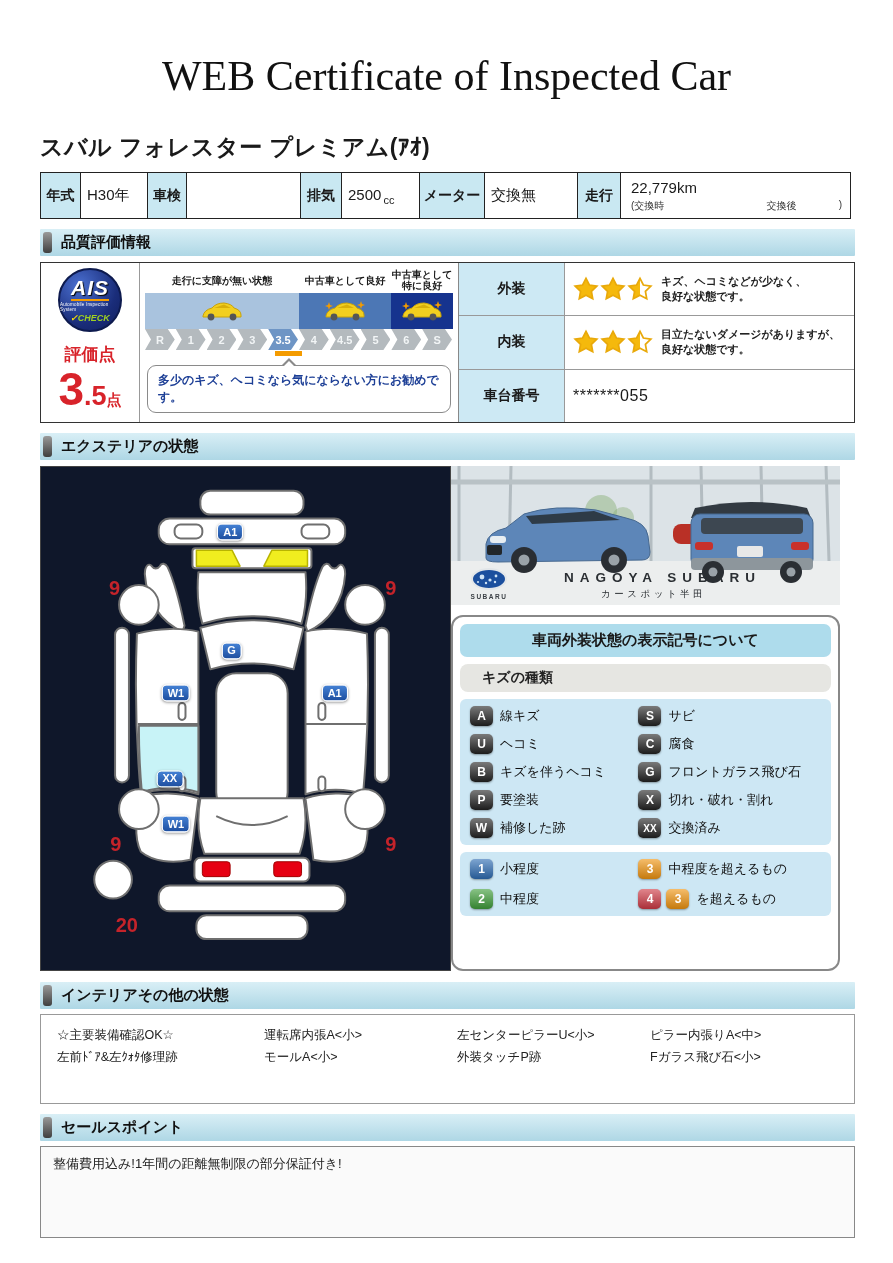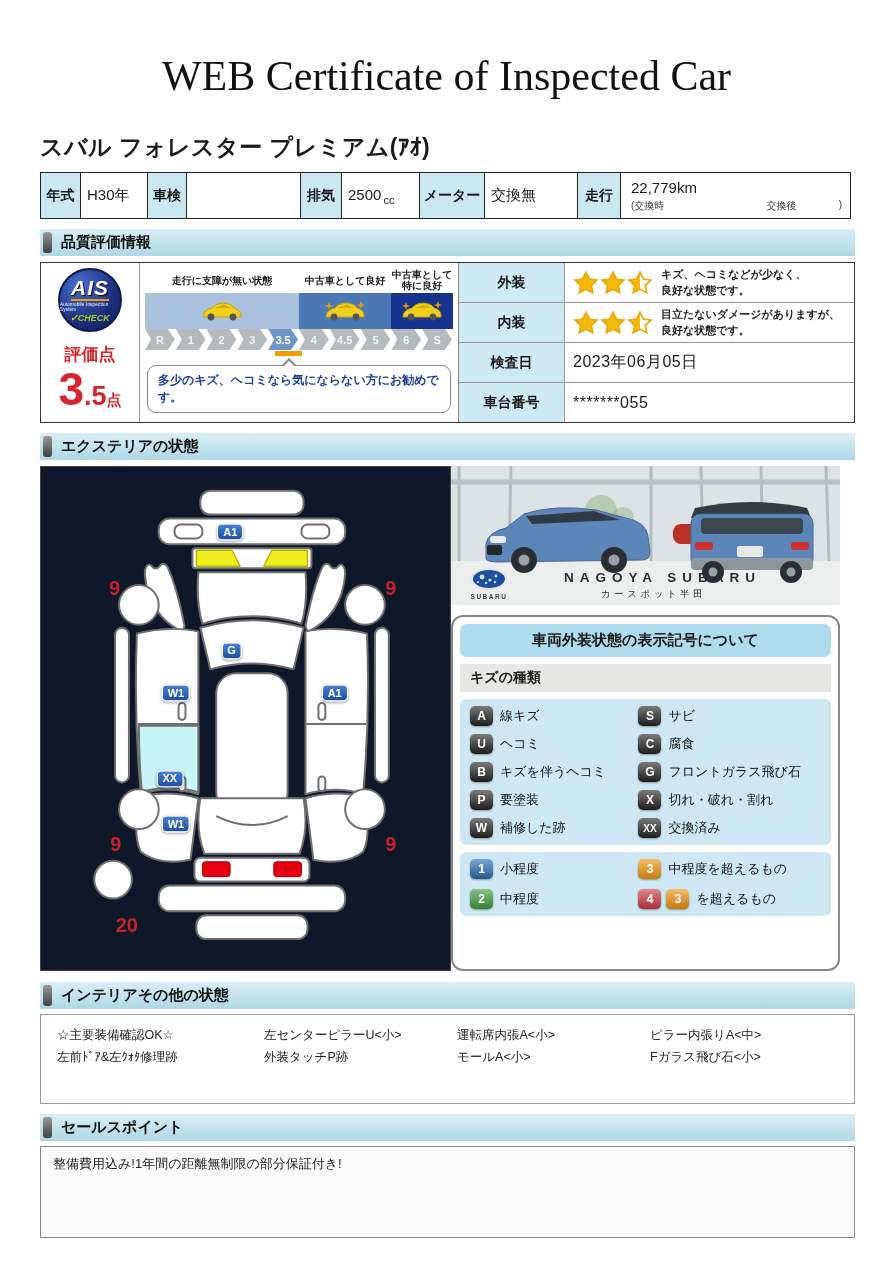--- a/index.html
+++ b/index.html
@@ -70,21 +70,21 @@
   .ext-row{ margin-top:6px; display:flex; }
   .diagram-box{ width:411px; height:505px; border:1.5px solid #444; background:#0f172a; position:relative; }
   .diagram-box svg{ position:absolute; left:0; top:0; }
   .marker{ position:absolute; transform:translate(-50%,-50%); background:linear-gradient(180deg,var(--marker-blue1),var(--marker-blue2)); border:1.5px solid #fff; border-radius:5px; color:#fff; font-size:11px; font-weight:bold; padding:1.5px 5px; box-shadow:0 1px 3px rgba(0,0,0,.45); line-height:1.1; }
   .dmg-num{ position:absolute; transform:translate(-50%,-50%); color:#c4232a; font-size:20px; font-weight:bold; }
 
   .ext-right{ width:389px; display:flex; flex-direction:column; }
   .photo{ width:389px; height:139px; overflow:hidden; }
   .legend{ margin-top:10px; border:2px solid #888; border-radius:12px; background:#fff; padding:7px; flex:1; }
   .legend-title{ background:#aedcec; border-radius:7px; height:33px; display:flex; align-items:center; justify-content:center; font-size:15px; font-weight:bold; }
-  .legend-subhead{ background:#e6e6e2; border-radius:1px; height:28px; display:flex; align-items:center; padding-left:10px; font-size:14px; font-weight:bold; margin-top:7px; color:#222; }
+  .legend-subhead{ background:#e6e6e2; border-radius:8px; height:28px; display:flex; align-items:center; padding-left:22px; font-size:14px; font-weight:bold; margin-top:7px; color:#222; }
   .legend-grid{ background:#cde7f4; border-radius:6px; margin-top:7px; padding:7px 10px; display:grid; grid-template-columns:48% 52%; row-gap:8px; }
   .lg-item{ display:flex; align-items:center; font-size:13px; color:#111; }
   .badge{ min-width:23px; height:20px; padding:0 3px; border-radius:5px; color:#fff; font-size:12px; font-weight:bold; display:flex; align-items:center; justify-content:center; margin-right:7px; box-shadow:0 1px 2px rgba(0,0,0,.35); }
   .badge.dark{ background:linear-gradient(180deg,#7a7a7a,#1c1c1c); }
   .badge.xxsmall{ font-size:10px; }
   .badge + .badge{ margin-left:-2px; }
 
   
   .interior-box{ margin-top:5px; border:1.5px solid #999; height:90px; background:#fff; padding:10px 16px; display:grid; grid-template-columns:207px 193px 193px auto; }
   .int-col{ display:flex; flex-direction:column; }
@@ -244,26 +244,20 @@
                 <svg class="star" viewBox="0 0 24 24">
                   <polygon points="12,2.2 15.1,8.3 22,9.3 17,14.1 18.2,21 12,17.8 5.8,21 7,14.1 2,9.3 8.9,8.3" fill="#f5b90c" stroke="#e9a90a" stroke-width="1.6"></polygon>
                 </svg>
                 <svg class="star" viewBox="0 0 24 24">
                   <polygon points="12,2.2 15.1,8.3 22,9.3 17,14.1 18.2,21 12,17.8 5.8,21 7,14.1 2,9.3 8.9,8.3" fill="url(#halfg)" stroke="#e9a90a" stroke-width="1.6"></polygon>
                 </svg>
               </div>
             <div class="star-text">目立たないダメージがありますが、
 良好な状態です。</div>
           </div>
-        </div>
-        <div class="qrow">
-          <div class="qlbl">検査日</div>
-          <div class="qval">
-              <span class="qval-plain">2023年06月05日</span>
-            </div>
         </div>
         <div class="qrow">
           <div class="qlbl">車台番号</div>
           <div class="qval">
               <span class="qval-plain">*******055</span>
             </div>
         </div>
       </div>
     </div>
 
@@ -470,26 +464,26 @@
     <div class="sec-head" style="margin-top:11px">
       <div class="sec-bar"></div>
       <div class="sec-title">インテリアその他の状態</div>
     </div>
     <div class="interior-box" id="interior-box">
         <div class="int-col">
           <div class="int-item">☆主要装備確認OK☆</div>
           <div class="int-item">左前ﾄﾞｱ&amp;左ｸｫﾀ修理跡</div>
         </div>
         <div class="int-col">
+          <div class="int-item">運転席内張A&lt;小&gt;</div>
+          <div class="int-item">モールA&lt;小&gt;</div>
+        </div>
+        <div class="int-col">
           <div class="int-item">左センターピラーU&lt;小&gt;</div>
           <div class="int-item">外装タッチP跡</div>
-        </div>
-        <div class="int-col">
-          <div class="int-item">運転席内張A&lt;小&gt;</div>
-          <div class="int-item">モールA&lt;小&gt;</div>
         </div>
         <div class="int-col">
           <div class="int-item">ピラー内張りA&lt;中&gt;</div>
           <div class="int-item">Fガラス飛び石&lt;小&gt;</div>
         </div>
       </div>
 
     <div class="sec-head">
       <div class="sec-bar"></div>
       <div class="sec-title">セールスポイント</div>

